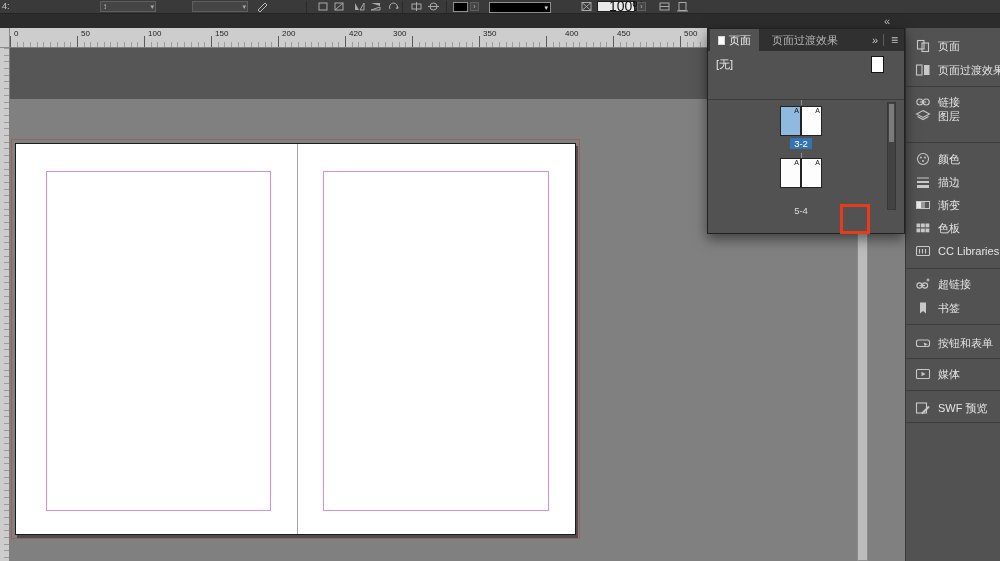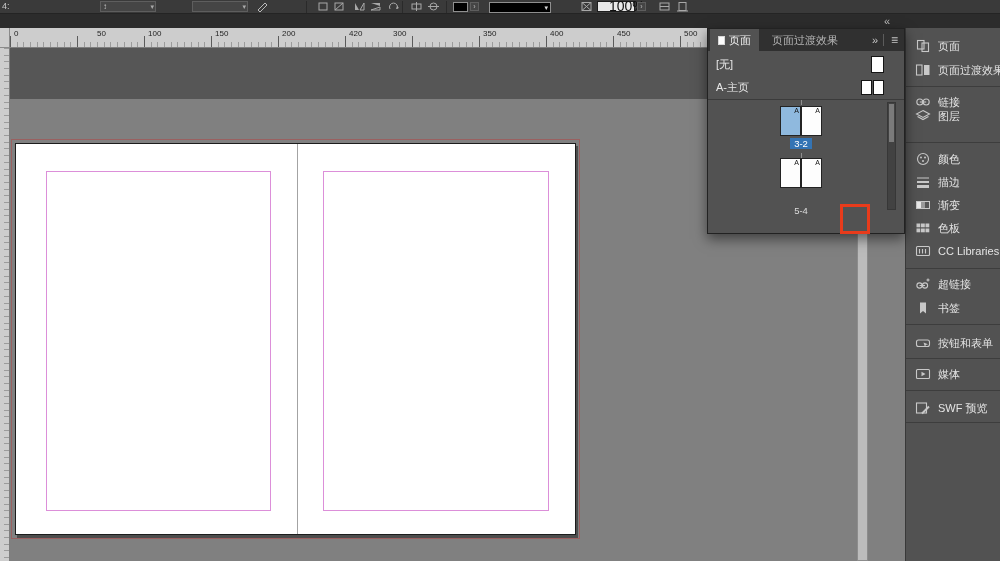--- a/index.html
+++ b/index.html
@@ -211,28 +211,28 @@
       </span>
   </div>
 
   <div class="topstrip">
     <span class="collapse">«</span>
   </div>
 
   <div class="ruler-corner"></div>
   <div class="hruler">
     <span class="ruler-num" style="left:4px">0</span>
-    <span class="ruler-num" style="left:87px">50</span>
+    <span class="ruler-num" style="left:71px">50</span>
     <span class="ruler-num" style="left:138px">100</span>
     <span class="ruler-num" style="left:205px">150</span>
     <span class="ruler-num" style="left:272px">200</span>
     <span class="ruler-num" style="left:339px">420</span>
     <span class="ruler-num" style="left:383px">300</span>
     <span class="ruler-num" style="left:473px">350</span>
-    <span class="ruler-num" style="left:540px">400</span>
+    <span class="ruler-num" style="left:555px">400</span>
     <span class="ruler-num" style="left:607px">450</span>
     <span class="ruler-num" style="left:674px">500</span>
   </div>
   <div class="vruler"></div>
 
   <div class="paste-top"></div>
   <div class="canvas">
     <div class="spread">
       <div class="margin-box margin-left"></div>
       <div class="margin-box margin-right"></div>
@@ -250,25 +250,20 @@
         <span>页面过渡效果</span>
       </div>
       <span class="pp-chev">»</span>
       <span class="pp-vbar"></span>
       <span class="pp-menu">≡</span>
     </div>
 
     <div class="pp-row" style="top:24px">
       <span class="mlabel">[无]</span>
       <span class="none-swatch"></span>
-    </div>
-    <div class="pp-row" style="top:47px">
-      <span class="mlabel">A-主页</span>
-      <span class="m-swatch" style="right:32px"></span>
-      <span class="m-swatch" style="right:20px"></span>
     </div>
     <div class="pp-div" style="top:70px"></div>
 
     <div class="sp-tick" style="top:71px"></div>
     <div class="pthumbs" style="top:77px">
       <div class="pthumb selected" style="left:0">
         <span class="pletter">A</span>
       </div>
       <div class="pthumb" style="left:21px">
         <span class="pletter">A</span>

